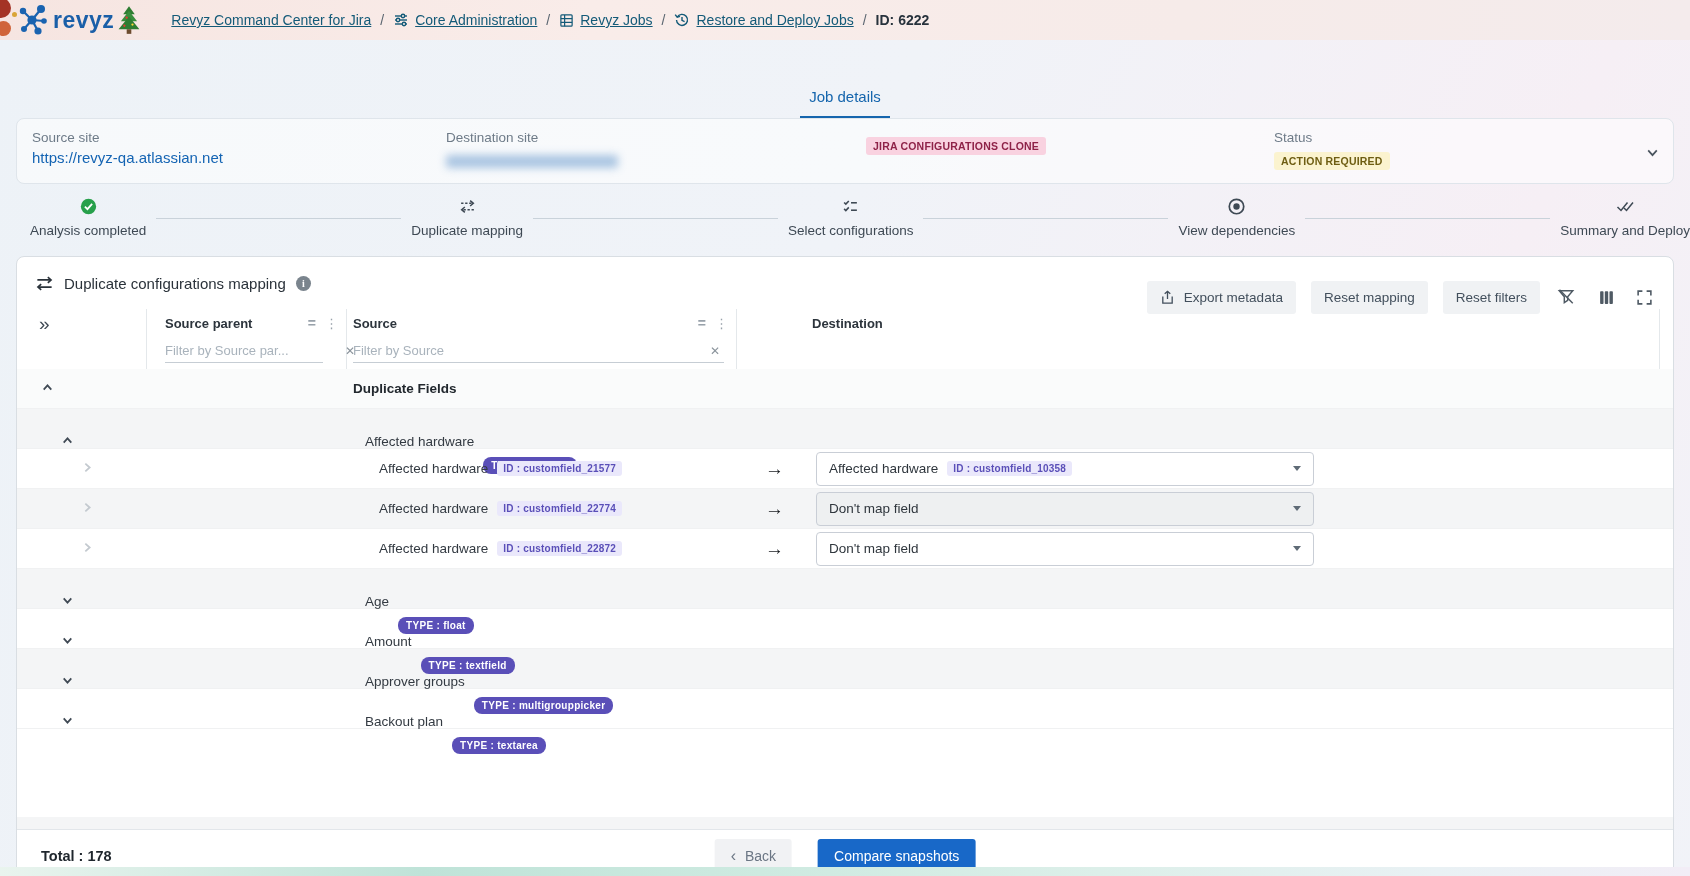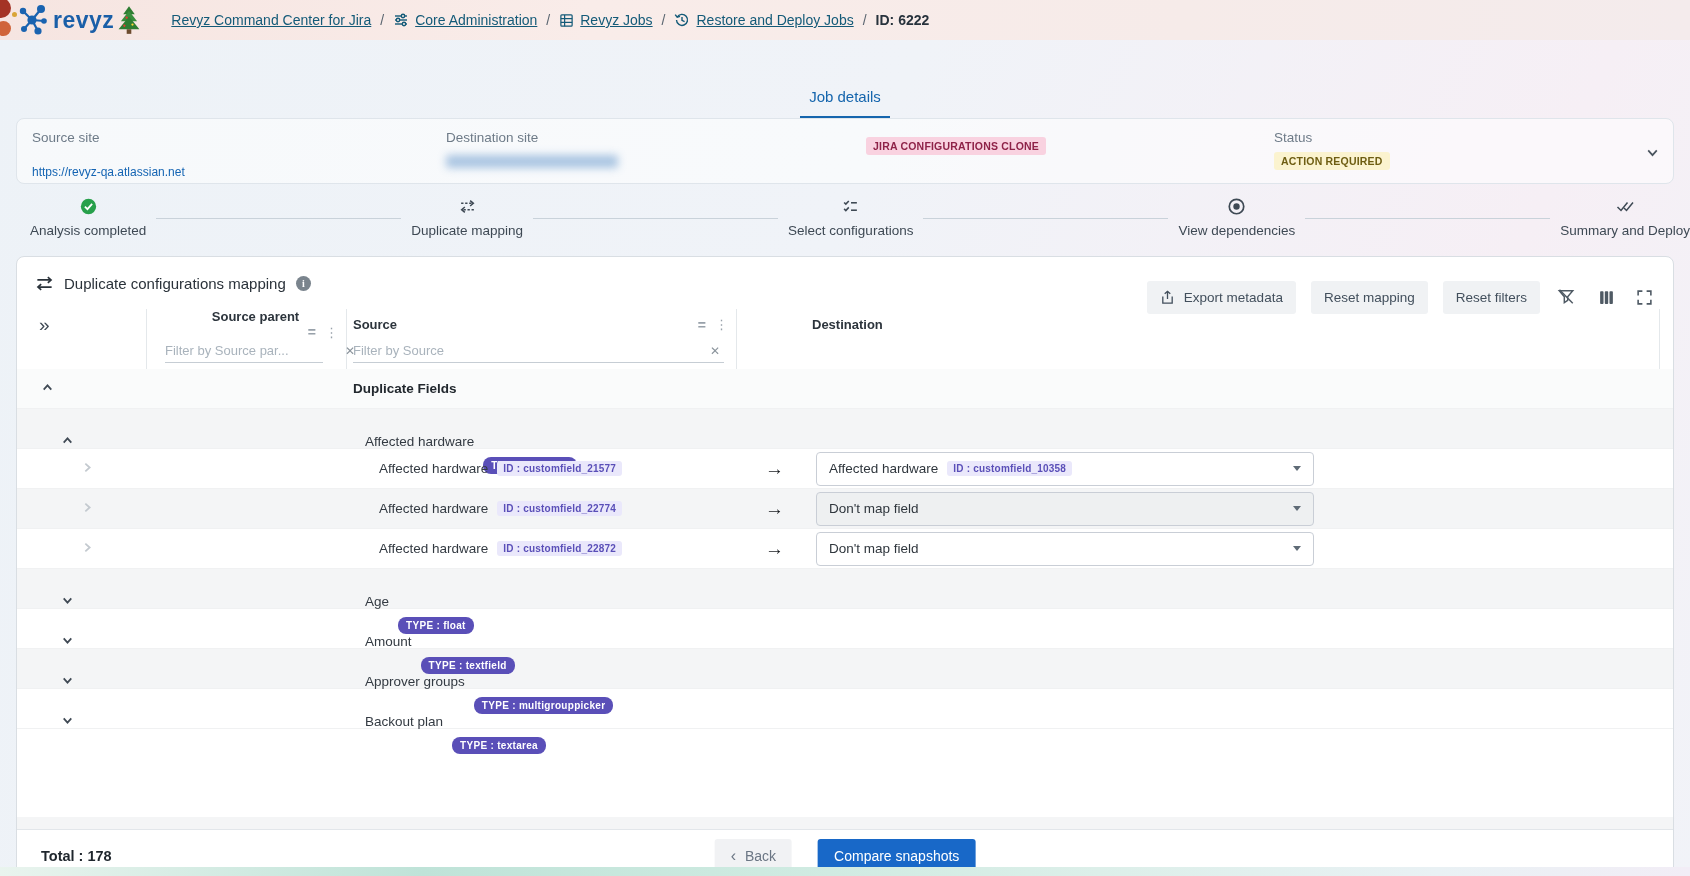--- a/index.html
+++ b/index.html
@@ -33,21 +33,21 @@
   .tab{ color:#1565ad; font-size:15px; padding:2px 9px 9px; border-bottom:2.5px solid #1565ad; cursor:pointer; }
 
   
   .info-card{
     margin:0 16px; height:66px; border:1px solid #dfe5eb; border-radius:8px;
     background:rgba(255,255,255,.55); display:flex; padding:11px 16px 0 15px; position:relative;
   }
   .ji-col{ display:flex; flex-direction:column; }
   .ji-col.c1{ width:414px; } .ji-col.c2{ width:420px; } .ji-col.c3{ width:408px; } .ji-col.c4{ flex:1; }
   .ji-label{ font-size:13.5px; color:#6e7b88; }
-  .ji-value{ margin-top:20px; font-size:12px; color:#2f3740; }
+  .ji-value{ margin-top:4px; font-size:15px; color:#2f3740; }
   .ji-link{ color:#1464b3; cursor:pointer; }
   .redacted{ width:172px; height:13px; margin-top:10px; border-radius:3px; background:#8fb3d9; filter:blur(4px); opacity:.75; }
   .badge{ display:inline-block; font-size:10.5px; font-weight:bold; padding:3px 7px; border-radius:3px; letter-spacing:.2px; width:max-content; }
   .badge.clone{ background:#f9d2e0; color:#8e2248; margin-top:7px; }
   .badge.status{ background:#fbf3cf; color:#6e5d12; margin-top:7px; }
   .info-collapse{ position:absolute; right:13px; top:26px; color:#4a545e; cursor:pointer; display:flex; }
 
   
   .stepper{ display:flex; align-items:center; margin:14px 0 0 30px; overflow:hidden; white-space:nowrap; }
   .step{ display:flex; align-items:center; gap:8px; font-size:13.5px; color:#3e4954; flex-shrink:0;flex-direction:column; }
@@ -73,21 +73,21 @@
   .grid-cols{ display:grid; grid-template-columns:130px 200px 390px 1fr 14px; }
   .thead{ height:28px; flex-shrink:0; align-items:center; }
   .thead .cell, .tfilters .cell{ height:100%; display:flex; align-items:center; }
   .thead .cell.b, .tfilters .cell.b{ border-right:1px solid #e4e8eb; }
   .thead .c-last, .tfilters .c-last{ border-left:1px solid #e4e8eb; }
   .th-label{ font-size:13px; font-weight:bold; color:#2c343c; }
   .col-icons{ margin-left:auto; display:flex; align-items:center; gap:9px; padding-right:8px; color:#98a1aa; }
   .col-eq{ font-size:14px; font-weight:bold; cursor:pointer; }
   .col-dots{ font-size:13px; cursor:pointer; }
   .expand-all{ font-size:19px; color:#3f4954; padding-left:22px; cursor:pointer; line-height:1; }
-  .thead .c-sp{ padding-left:18px;flex-direction:column; } .thead .c-src{ padding-left:6px; } .thead .c-dest{ padding-left:75px; }
+  .thead .c-sp{ padding-left:18px; } .thead .c-src{ padding-left:6px; } .thead .c-dest{ padding-left:75px; }
 
   .tfilters{ height:32px; flex-shrink:0; align-items:center; }
   .tfilters .c-sp{ padding-left:18px; } .tfilters .c-src{ padding-left:6px; }
   .filter-wrap{ display:flex; align-items:center; border-bottom:1px solid #c6cdd4; height:24px; margin-top:-4px; }
   .c-sp .filter-wrap{ width:158px; } .c-src .filter-wrap{ flex:1; margin-right:12px; }
   .filter-input{ border:none; outline:none; background:transparent; font-size:13px; color:#000000; flex:1; font-family:inherit; padding:0; }
   .filter-input::placeholder{ color:#a9b3bc; }
   .filter-clear{ font-size:12px; color:#8b949c; cursor:pointer; padding:0 4px; }
 
   .tbody{ flex:1; display:flex; flex-direction:column; overflow:hidden; }

